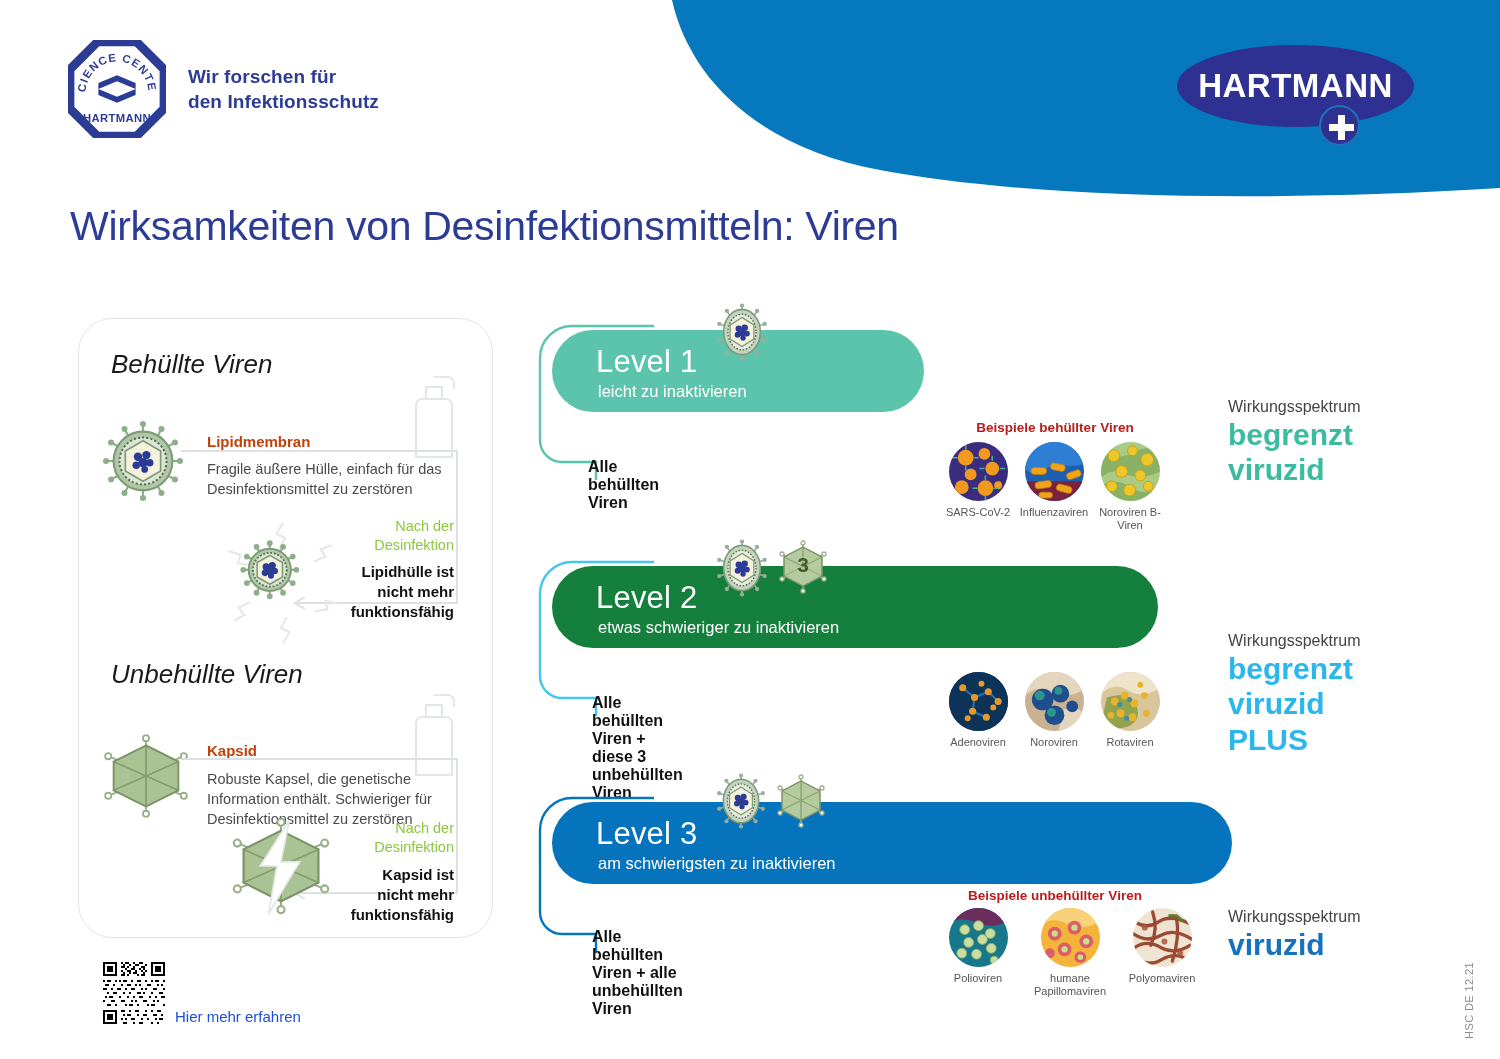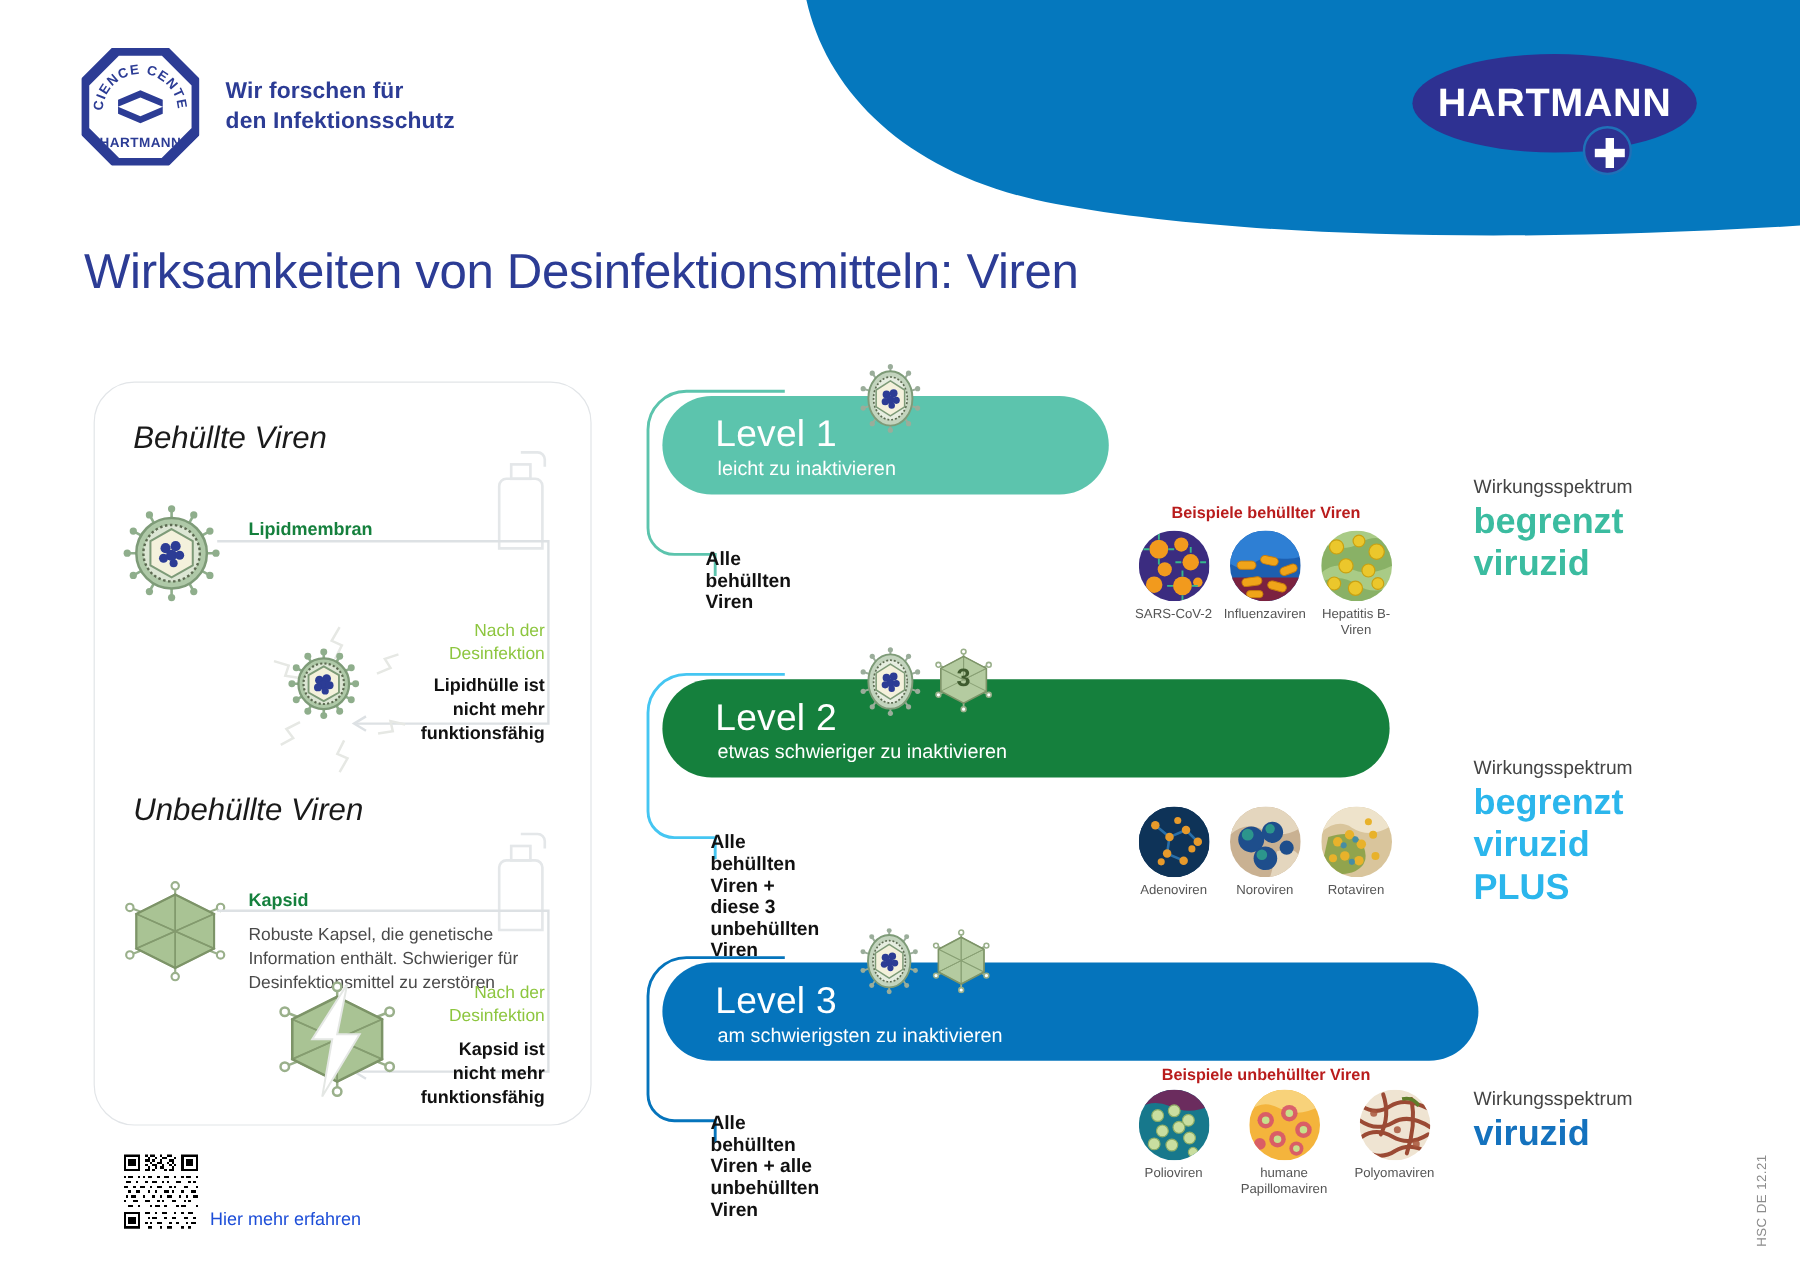--- a/index.html
+++ b/index.html
@@ -46,21 +46,21 @@
     position: absolute; left: 78px; top: 318px; width: 415px; height: 620px;
     border: 1.5px solid #E2E5E8; border-radius: 34px; background: #fff;
   }
   .sec-title { position: absolute; color: #1A1A1A; font-size: 26px; font-weight: normal; font-style: italic; }
   .t-behuellte { left: 32px; top: 30px; }
   .t-unbehuellte { left: 32px; top: 340px; }
 
   .bottle { position: absolute; }
   .bottle svg { display: block; }
 
-  .lbl-bold { position: absolute; font-size: 15px; font-weight: bold; color: #15803d; }
+  .lbl-bold { position: absolute; font-size: 15px; font-weight: bold; color: #c2410c; }
   .lbl-body { position: absolute; font-size: 14.5px; color: #4A4A4A; line-height: 1.38; }
   .lbl-green { position: absolute; font-size: 14.5px; color: #8DC63F; line-height: 1.3; text-align: right; }
   .lbl-after { position: absolute; font-size: 15px; font-weight: bold; color: #111; text-align: right; line-height: 1.32; }
 
   .connector { position: absolute; }
 
   
   .level-block { position: absolute; }
   .pill {
     position: absolute; border-radius: 100px; color: #fff;
@@ -184,20 +184,21 @@
             <circle cx="54" cy="43" r="5"></circle>
             <circle cx="50" cy="52" r="5.5"></circle>
           <circle cx="58" cy="52" r="4.5"></circle>
             <circle cx="42" cy="55" r="4.5"></circle>
             <circle cx="52" cy="60" r="4"></circle>
         </g>
       </svg>
     </div>
 
     <div class="lbl-bold" style="left:128px; top:114px;">Lipidmembran</div>
+    <div class="lbl-body" style="left:128px; top:140px; width:246px;">Fragile äußere Hülle, einfach für das Desinfektionsmittel zu zerstören</div>
 
     <svg class="connector" style="left:100px; top:104px;" width="290" height="200">
       <path d="M2 28 H278 V180 H118" fill="none" stroke="#DDE1E4" stroke-width="2"></path>
       <path d="M126 174 L116 180 L126 186" fill="none" stroke="#DDE1E4" stroke-width="2"></path>
     </svg>
 
     <div style="position:absolute; left:138px; top:198px;">
       <svg width="132" height="132" viewBox="0 0 140 140">
         <g stroke="#E6E8E4" stroke-width="2.2" fill="none">
           <path d="M70 6 l-7 12 l9 4 l-6 12"></path>
@@ -462,21 +463,21 @@
                 <circle cx="32" cy="9" r="5"></circle>
                 <circle cx="47" cy="18" r="6.5"></circle>
               <circle cx="21" cy="30" r="6"></circle>
                 <circle cx="40" cy="34" r="5.5"></circle>
                 <circle cx="11" cy="45" r="5.5"></circle>
               <circle cx="29" cy="49" r="6"></circle>
                 <circle cx="48" cy="45" r="5"></circle>
             </g>
           </svg>
         </div>
-        <div class="ex-cap">Hepatitis B-Viren</div>
+        <div class="ex-cap">Noroviren B-Viren</div>
       </div>
     </div>
 
     <div class="spec-block" style="left:1228px; top:398px;">
       <div class="spec-top">Wirkungsspektrum</div>
       <div class="spec-main" style="color:#3BBCA0;">
         <div>begrenzt</div>
         <div>viruzid</div>
       </div>
     </div>

